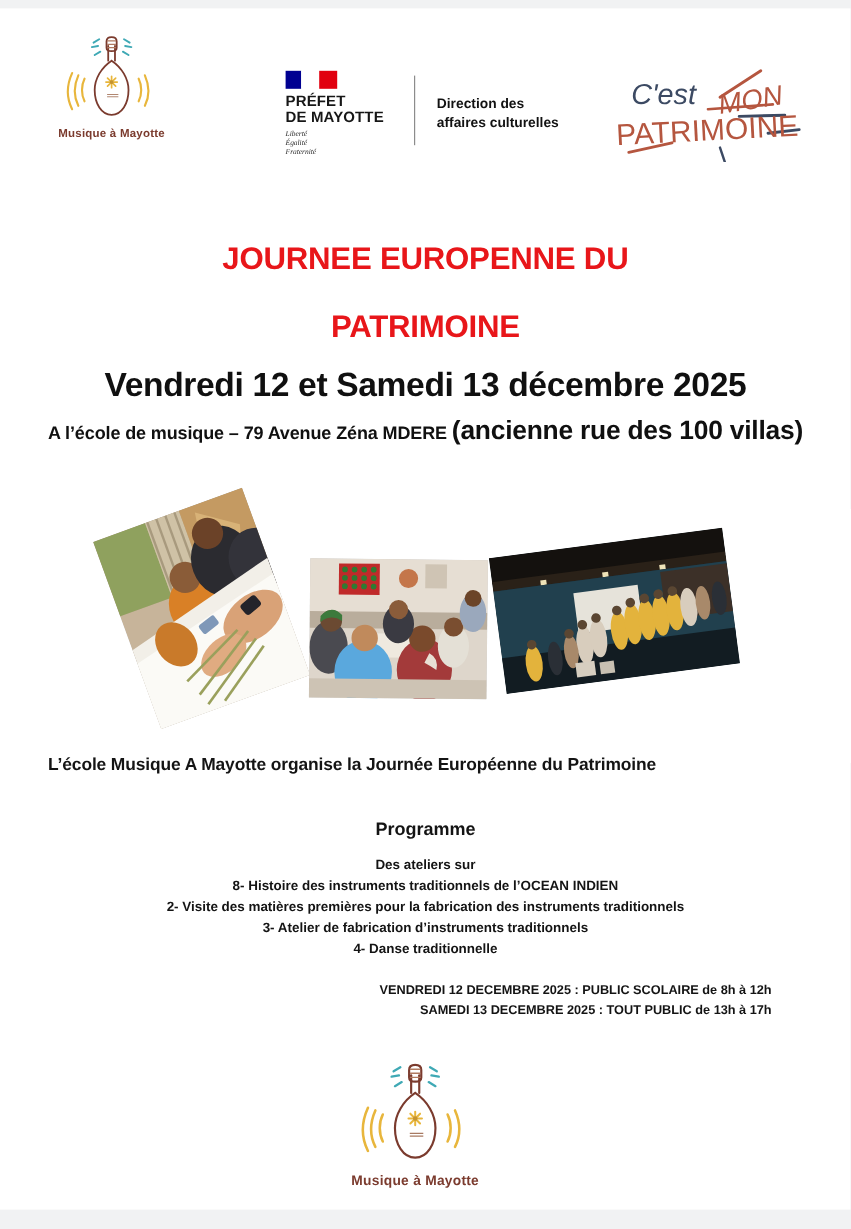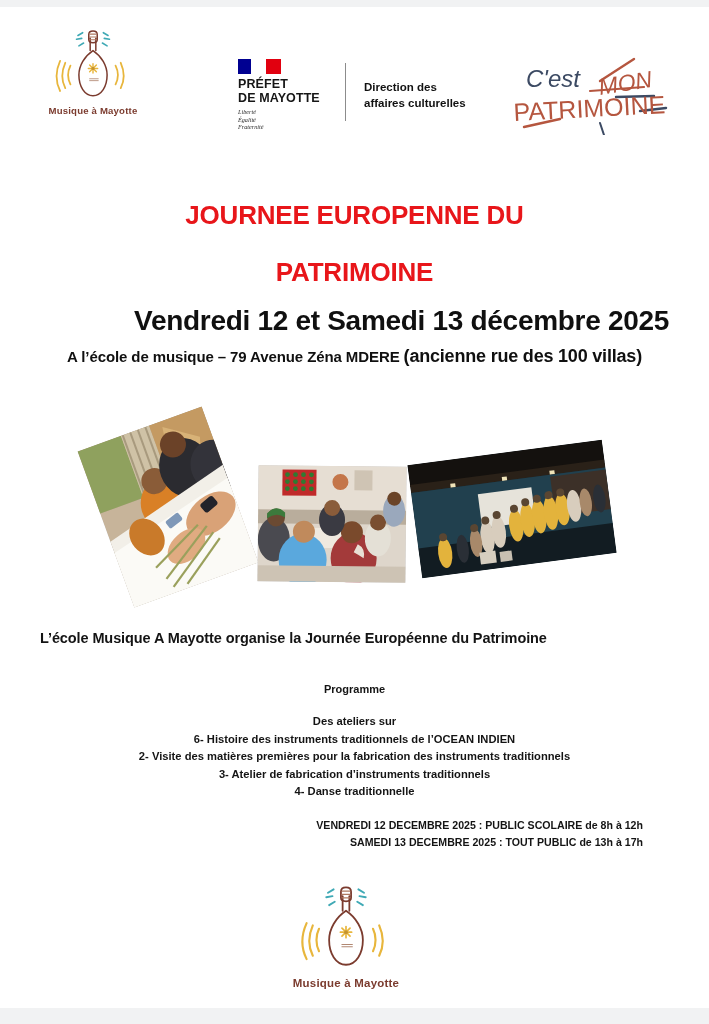--- a/index.html
+++ b/index.html
@@ -140,42 +140,42 @@
     font-size: 26px;
     line-height: 57px;
     letter-spacing: -0.2px;
   }
 
   .subtitle {
     position: absolute;
     left: 40px;
     top: 297px;
     width: 629px;
-    text-align: right;
+    text-align: center;
     color: #101010;
     font-family: "Liberation Sans", sans-serif;
     font-weight: bold;
     font-size: 28px;
     line-height: 34px;
     letter-spacing: -0.3px;
   }
 
   .address {
     position: absolute;
     left: 40px;
     top: 339px;
     width: 629px;
     text-align: center;
     color: #101010;
     font-family: "Liberation Sans", sans-serif;
     font-weight: bold;
     white-space: nowrap;
   }
   .address .addr-main { font-size: 15px; letter-spacing: -0.1px; }
-  .address .addr-alt  { font-size: 18px; letter-spacing: -0.2px; }
+  .address .addr-alt  { font-size: 22px; letter-spacing: -0.2px; }
 
   
   .photos {
     position: absolute;
     left: 0;
     top: 405px;
     width: 709px;
     height: 200px;
   }
   .photo {
@@ -223,21 +223,21 @@
 
   .programme-head {
     position: absolute;
     left: 40px;
     top: 676px;
     width: 629px;
     text-align: center;
     color: #141414;
     font-family: "Liberation Sans", sans-serif;
     font-weight: bold;
-    font-size: 11px;
+    font-size: 15px;
   }
 
   .ateliers {
     position: absolute;
     left: 30px;
     top: 706px;
     width: 649px;
     text-align: center;
     color: #141414;
     font-family: "Liberation Sans", sans-serif;
@@ -500,21 +500,21 @@
         </svg>
       </div>
     </div>
 
     <div class="organise">L’école Musique A Mayotte organise la Journée Européenne du Patrimoine</div>
 
     <div class="programme-head">Programme</div>
 
     <div class="ateliers">
       <span class="lead">Des ateliers sur</span>
-      <span class="atelier-item">6-  Histoire des instruments traditionnels de l’OCEAN INDIEN</span>
+      <span class="atelier-item">8-  Histoire des instruments traditionnels de l’OCEAN INDIEN</span>
       <span class="atelier-item">2- Visite des matières premières pour la fabrication des instruments traditionnels</span>
       <span class="atelier-item">3-  Atelier de fabrication d’instruments traditionnels</span>
       <span class="atelier-item">4-  Danse traditionnelle</span>
     </div>
 
     <div class="schedule">
       <span class="sched-line">VENDREDI 12 DECEMBRE 2025 : PUBLIC SCOLAIRE de 8h à 12h</span>
       <span class="sched-line">SAMEDI 13 DECEMBRE 2025 : TOUT PUBLIC de 13h à 17h</span>
     </div>
 

